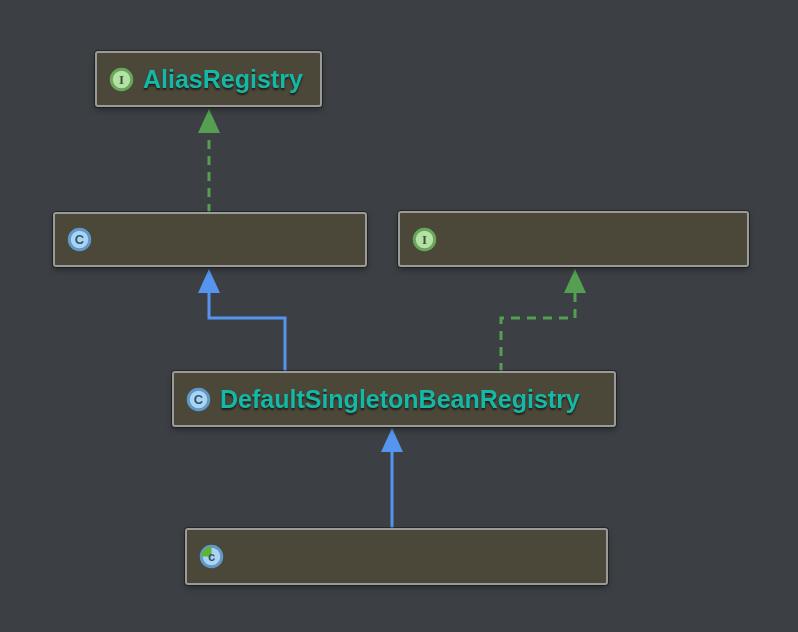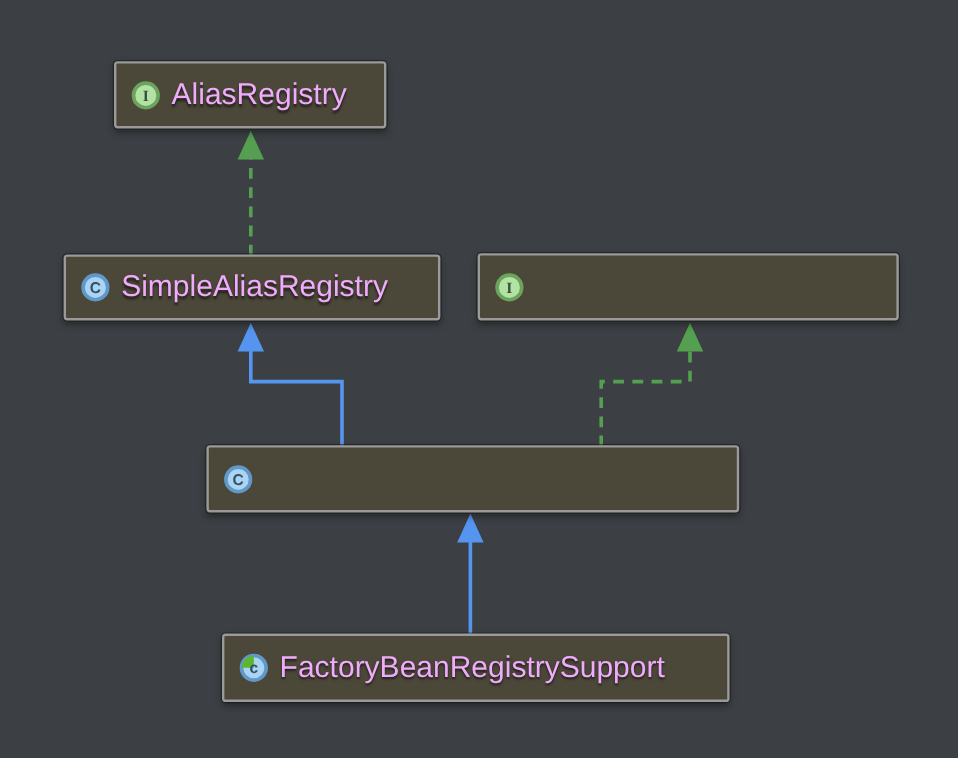--- a/index.html
+++ b/index.html
@@ -32,23 +32,24 @@
     border-radius: 3px;
     display: flex;
     align-items: center;
     padding-left: 12px;
     gap: 9px;
     box-shadow: 0 0 0 1px rgba(20,20,20,.55), 0 3px 6px rgba(0,0,0,.35);
     cursor: default;
   }
   .node .label {
     font-size: 25px;
-    color: #f0abfc;
+    color: #14b8a6;
     text-shadow: 0 2px 2px rgba(0,0,0,.6);
     white-space: nowrap;
+    font-weight: bold;
   }
   .node svg { flex: 0 0 auto; }
 </style>
 </head>
 <body>
 
 <div class="canvas" id="canvas">
   <svg class="edges" id="edges" width="798" height="632">
       <polyline points="209,213 209,131" fill="none" stroke="#55a050" stroke-width="3" stroke-dasharray="9 7"></polyline>
       <polygon points="209,109 198,133 220,133" fill="#55a050"></polygon>
@@ -67,38 +68,37 @@
         <text x="12.5" y="17.2" text-anchor="middle" font-size="13" font-weight="bold" font-family="'Liberation Serif', serif" fill="#3a523c">I</text>
       </svg>
       <span class="label">AliasRegistry</span>
     </div>
     <div class="node" style="left: 53px; top: 212px; width: 314px; height: 55px;">
       <svg width="25" height="25" viewBox="0 0 25 25">
         <circle cx="12.5" cy="12.5" r="10" fill="#abd4f2" stroke="#6099c9" stroke-width="2.5"></circle>
         <circle cx="12.5" cy="12.5" r="11" fill="none" stroke="#6099c9" stroke-width="1.5"></circle>
         <text x="12.5" y="17.2" text-anchor="middle" font-size="13" font-weight="bold" font-family="'Liberation Sans', sans-serif" fill="#30506a">C</text>
       </svg>
-      <span class="label">SimpleAliasRegistry</span>
     </div>
     <div class="node" style="left: 398px; top: 211px; width: 351px; height: 56px;">
       <svg width="25" height="25" viewBox="0 0 25 25">
         <circle cx="12.5" cy="12.5" r="10" fill="#b2e3a5" stroke="#6ba55d" stroke-width="2.5"></circle>
         <circle cx="12.5" cy="12.5" r="11" fill="none" stroke="#6ba55d" stroke-width="1.5"></circle>
         <text x="12.5" y="17.2" text-anchor="middle" font-size="13" font-weight="bold" font-family="'Liberation Serif', serif" fill="#3a523c">I</text>
       </svg>
     </div>
     <div class="node" style="left: 172px; top: 371px; width: 444px; height: 56px;">
       <svg width="25" height="25" viewBox="0 0 25 25">
         <circle cx="12.5" cy="12.5" r="10" fill="#abd4f2" stroke="#6099c9" stroke-width="2.5"></circle>
         <circle cx="12.5" cy="12.5" r="11" fill="none" stroke="#6099c9" stroke-width="1.5"></circle>
         <text x="12.5" y="17.2" text-anchor="middle" font-size="13" font-weight="bold" font-family="'Liberation Sans', sans-serif" fill="#30506a">C</text>
       </svg>
+      <span class="label">DefaultSingletonBeanRegistry</span>
     </div>
     <div class="node" style="left: 185px; top: 528px; width: 423px; height: 57px;">
       <svg width="25" height="25" viewBox="0 0 25 25">
         <circle cx="12.5" cy="12.5" r="10" fill="#abd4f2" stroke="#6099c9" stroke-width="2.5"></circle>
         <path d="M12.5 12.5 L12.5 2.5 A10 10 0 0 0 2.5 12.5 Z" fill="#5db62f"></path>
         <circle cx="12.5" cy="12.5" r="11" fill="none" stroke="#6099c9" stroke-width="1.5"></circle>
         <text x="12.5" y="17.2" text-anchor="middle" font-size="13" font-weight="bold" font-family="'Liberation Sans', sans-serif" fill="#30506a">c</text>
       </svg>
-      <span class="label">FactoryBeanRegistrySupport</span>
     </div>
   </div>
 
 </body></html>

